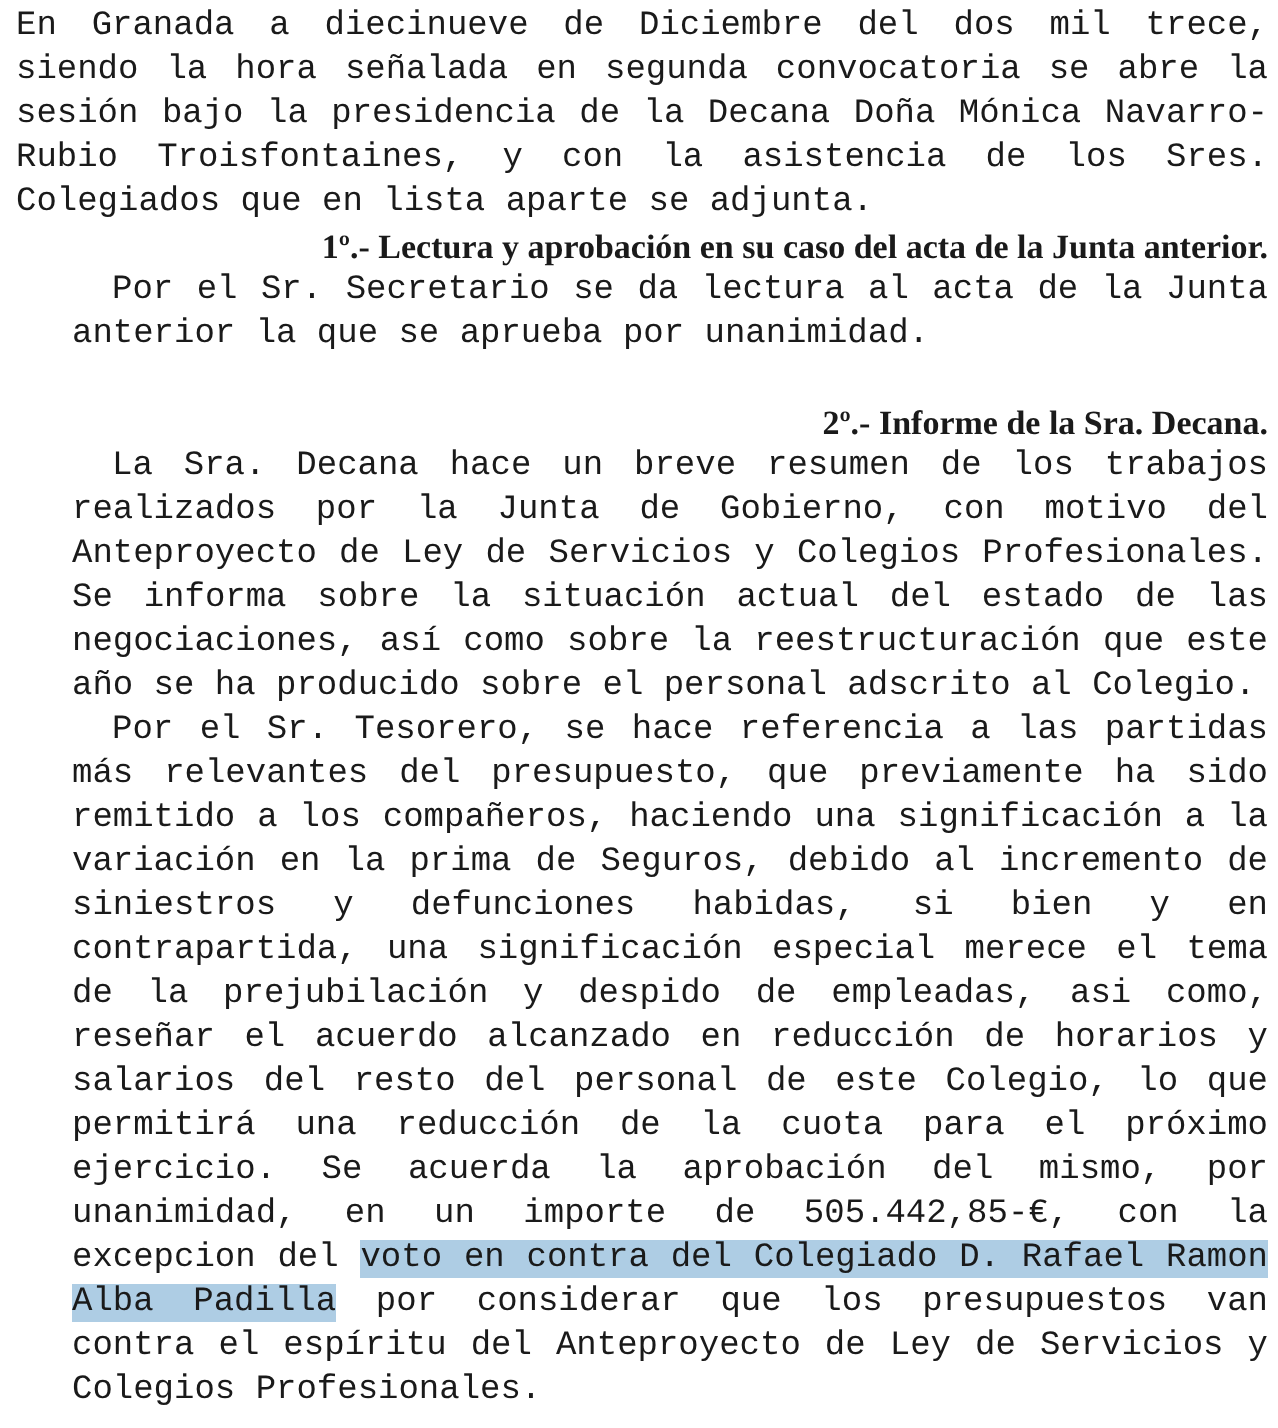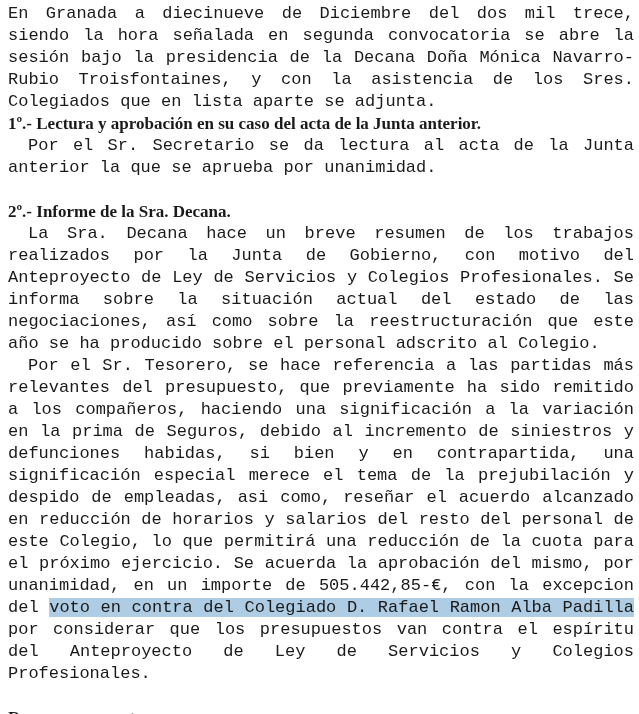--- a/index.html
+++ b/index.html
@@ -12,25 +12,25 @@
     font-size: 17px;
     line-height: 22px;
     color: #1a1a1a;
     padding: 3px 5px 0 8px;
   }
   .doc { width: 626px; }
   .para {
     text-align: justify;
     font-family: Liberation Mono, monospace;
   }
-  .para.indent { text-indent: 20px; }
+  .para.indent { text-indent: 20px; margin-left: 28px; }
   .heading {
     font-weight: bold;
     font-size: 17px;
-    text-align: left;
+    text-align: right;
   }
   .spaced { margin-top: 22px; }
   .highlight {
     background-color: #aecde4; 
   }
   .line { text-align: right; }
   .line.vb { padding-left: 18px; }
   .signatures {
     position: relative;
     height: 22px;

